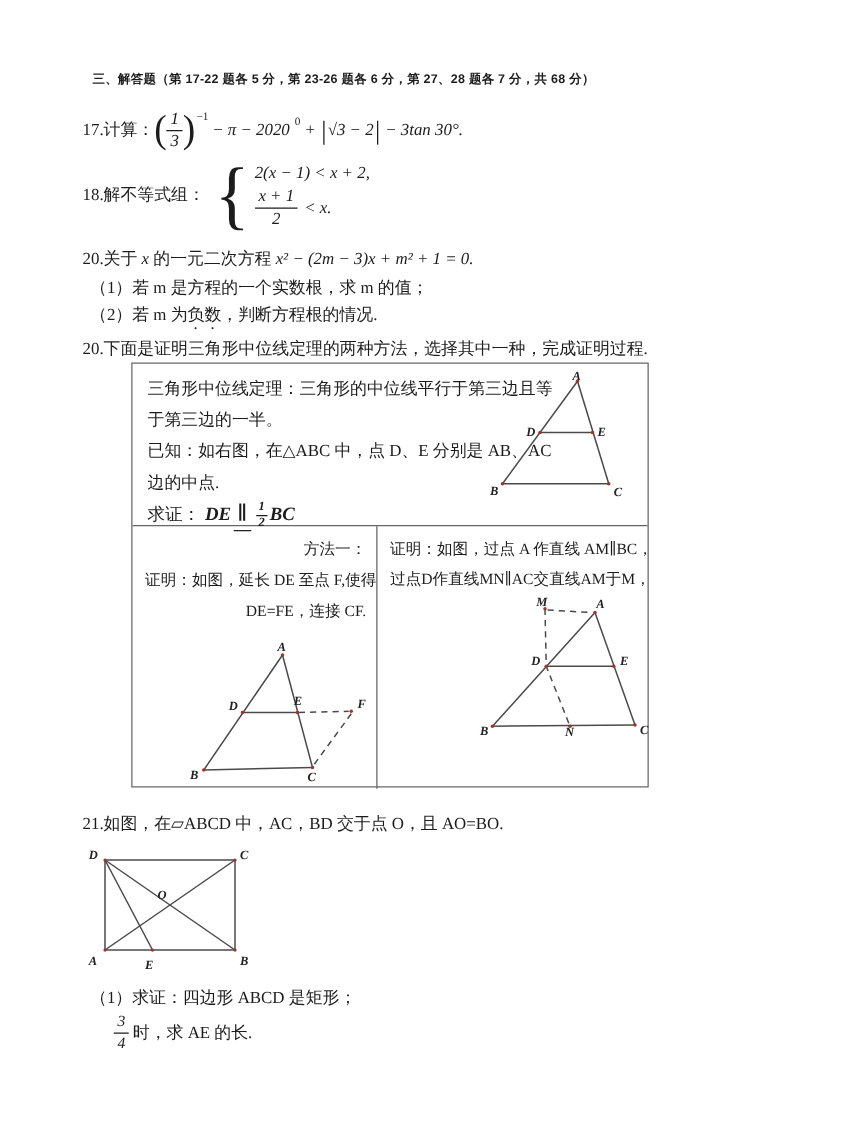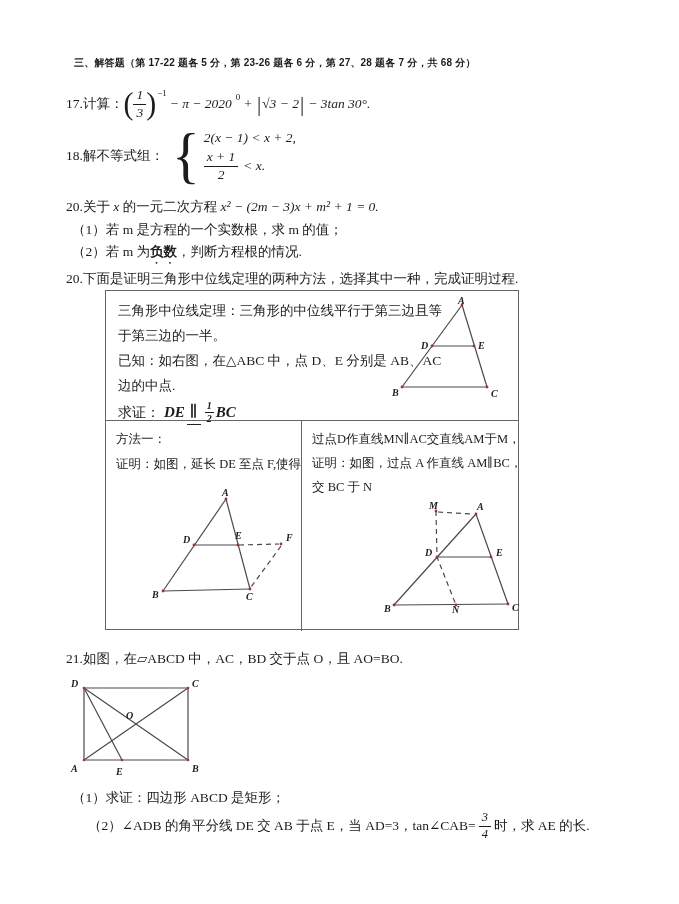--- a/index.html
+++ b/index.html
@@ -20,38 +20,38 @@
   .bigp{font-size:30px;font-weight:400;line-height:1;transform:scaleY(1.05);}
   .bar{font-size:21px;font-weight:300;line-height:1;padding:0 1px;}
   .frac{display:inline-block;text-align:center;vertical-align:middle;line-height:1.05;}
   .frac .num{display:block;padding:0 3px 1px;border-bottom:1px solid #1c1c1c;}
   .frac .den{display:block;padding:1px 3px 0;}
   .sup{font-size:9px;vertical-align:super;position:relative;top:-4px;margin-left:1px;}
   .brace{font-size:58px;font-weight:300;line-height:0.9;transform:scaleY(1.05);margin:0 4px 0 8px;}
   .syscol{display:flex;flex-direction:column;gap:4px;justify-content:flex-end;}
   .q-line{white-space:nowrap;}
   .emph{
-    font-weight:bold;
+    font-weight:normal;
     -webkit-text-emphasis:dot;-webkit-text-emphasis-position:under left;
     text-emphasis:dot;text-emphasis-position:under left;
   }
   .box20{
     left:105px;top:290px;width:414px;height:340px;
     border:1.2px solid #666;box-sizing:border-box;background:#fff;
   }
   .box20-top{position:relative;height:129px;padding:7px 12px 0;box-sizing:border-box;line-height:25px;}
   .box20-top .txt{width:292px;}
   .prove-line{display:flex;align-items:center;margin-top:1px;font-size:14px;}
   .prove-math{font-size:15px;font-weight:bold;font-style:italic;display:flex;align-items:center;margin-left:4px;}
   .pund{border-bottom:1.3px solid #222;padding:0 3px 0;margin:0 2px;}
   .sfrac{display:inline-block;text-align:center;vertical-align:middle;line-height:1;font-size:10px;margin:0 2px;}
   .sfrac .num{display:block;border-bottom:1px solid #1c1c1c;padding:0 2px 1px;}
   .sfrac .den{display:block;padding:1px 2px 0;}
   .methods{display:flex;border-top:1.2px solid #666;height:210px;}
-  .mcell{box-sizing:border-box;padding:6px 20px 0 10px;font-size:12.5px;line-height:25px;}
+  .mcell{box-sizing:border-box;padding:6px 8px 0 10px;font-size:12.5px;line-height:25px;text-align:right;}
   .mcell.left{width:196px;border-right:1.2px solid #666;}
   .mcell.right{width:218px;line-height:24px;}
   svg text{font:italic bold 10px "Liberation Serif","DejaVu Serif",serif;fill:#222;}
   .diagram line,.diagram path{stroke:#4a4a4a;stroke-width:1.2;fill:none;}
   .diagram .dash{stroke-dasharray:5 4;}
   .dot{fill:#a03428;stroke:none;}
   .sub-line{left:72px;}
 </style>
 </head>
 <body>
@@ -141,20 +141,21 @@
       <text x="99" y="100">C</text>
       <text x="29" y="52">D</text>
       <text x="86" y="52">E</text>
     </svg>
   </div>
   <div class="methods">
 
     <div class="mcell left">
       <div class="q-line">方法一：</div>
       <div class="q-line">证明：如图，延长 DE 至点 F,使得</div>
+      <div class="q-line">DE=FE，连接 CF.</div>
       <svg class="diagram" style="margin:10px 0 0 22px;" width="172" height="120" viewBox="0 0 172 120">
         <line x1="88" y1="12" x2="25" y2="104"></line>
         <line x1="88" y1="12" x2="112" y2="102"></line>
         <line x1="25" y1="104" x2="112" y2="102"></line>
         <line x1="56" y1="58" x2="100" y2="58"></line>
         <line class="dash" x1="101" y1="58" x2="141" y2="57"></line>
         <line class="dash" x1="143" y1="59" x2="113" y2="100"></line>
         <circle class="dot" cx="88" cy="12" r="1.4"></circle>
         <circle class="dot" cx="25" cy="104" r="1.4"></circle>
         <circle class="dot" cx="112" cy="102" r="1.4"></circle>
@@ -164,23 +165,22 @@
         <text x="84" y="9">A</text>
         <text x="14" y="111">B</text>
         <text x="108" y="113">C</text>
         <text x="45" y="56">D</text>
         <text x="97" y="52">E</text>
         <text x="148" y="54">F</text>
       </svg>
     </div>
 
     <div class="mcell right">
+      <div class="q-line">证明：如图，过点 A 作直线 AM∥BC，</div>
       <div class="q-line">过点D作直线MN∥AC交直线AM于M，</div>
-      <div class="q-line">证明：如图，过点 A 作直线 AM∥BC，</div>
-      <div class="q-line">交 BC 于 N</div>
       <svg class="diagram" style="margin:0 0 0 44px;" width="180" height="114" viewBox="0 0 180 114">
         <line x1="120" y1="15" x2="38" y2="106"></line>
         <line x1="120" y1="15" x2="152" y2="105"></line>
         <line x1="38" y1="106" x2="152" y2="105"></line>
         <line x1="81" y1="58" x2="135" y2="58"></line>
         <line class="dash" x1="82" y1="13" x2="117" y2="15"></line>
         <path class="dash" d="M80 12 L81 58 L100 106"></path>
         <circle class="dot" cx="120" cy="15" r="1.4"></circle>
         <circle class="dot" cx="80" cy="12" r="1.4"></circle>
         <circle class="dot" cx="81" cy="58" r="1.4"></circle>
@@ -220,19 +220,18 @@
   <text x="9" y="11">D</text>
   <text x="130" y="11">C</text>
   <text x="9" y="96">A</text>
   <text x="130" y="96">B</text>
   <text x="64" y="43">O</text>
   <text x="54" y="99">E</text>
 </svg>
 
 <div class="abs q-line sub-line" style="top:789px;">（1）求证：四边形 ABCD 是矩形；</div>
 <div class="abs mrow" style="left:88px;top:808px;height:36px;">
-  <span class="q-line">（2）∠ADB 的角平分线 DE 交 AB 于点 E，当 AD=3，tan∠CAB=</span>
   <span class="frac mi" style="font-size:12.5px;margin:0 3px;">
       <span class="num">3</span>
       <span class="den">4</span>
     </span>
   <span class="q-line">时，求 AE 的长.</span>
 </div>
 
 </body></html>

